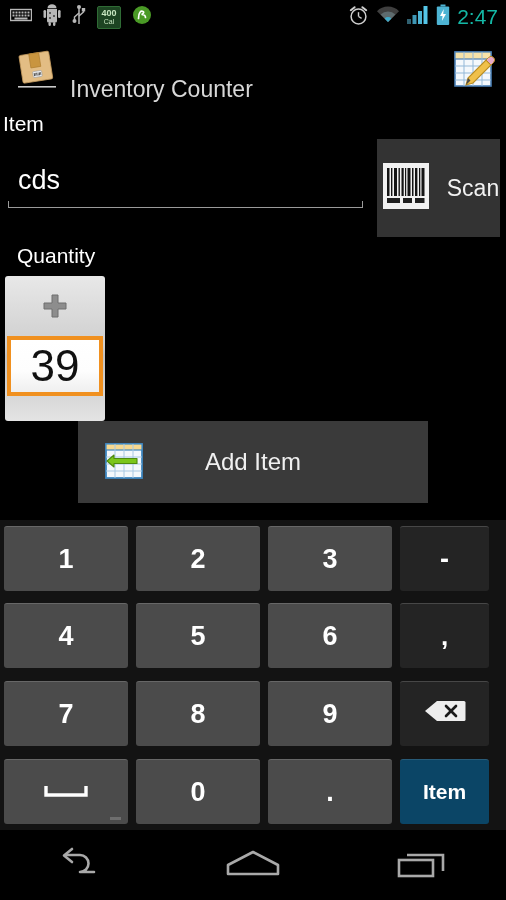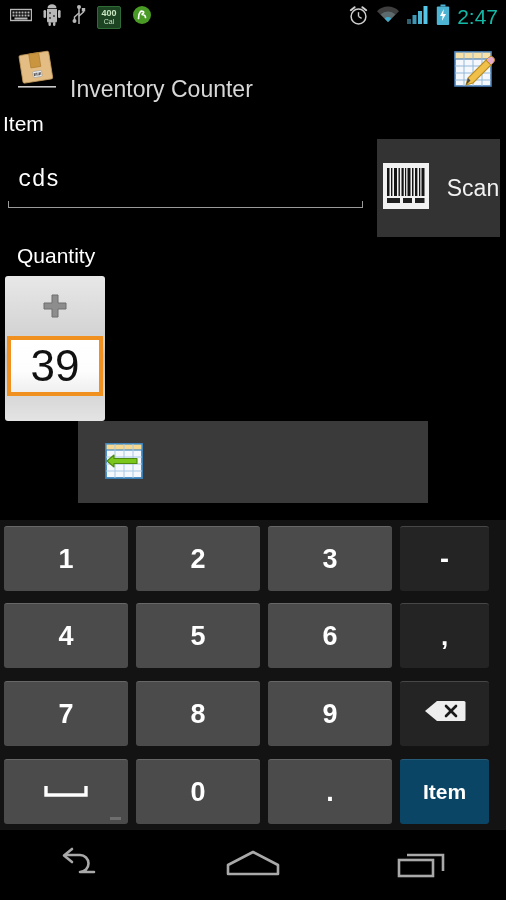--- a/index.html
+++ b/index.html
@@ -117,22 +117,22 @@
     left: 8px; top: 48px;
     width: 355px; height: 58px;
   }
   #item-input {
     width: 100%;
     height: 52px;
     background: transparent;
     border: none;
     outline: none;
     color: #ffffff;
-    font-size: 23px;
-    font-family: Liberation Mono, monospace;
+    font-size: 27px;
+    font-family: Liberation Sans, sans-serif;
     padding: 0 0 0 10px;
     box-sizing: border-box;
   }
   #item-underline {
     position: absolute;
     left: 0; bottom: 4px;
     width: 100%; height: 7px;
     border-bottom: 1.5px solid #9a9a9a;
     border-left: 1.5px solid #9a9a9a;
     border-right: 1.5px solid #9a9a9a;
@@ -493,20 +493,21 @@
             <line x1="11" y1="2" x2="11" y2="36"></line>
             <line x1="20" y1="2" x2="20" y2="36"></line>
             <line x1="29" y1="2" x2="29" y2="36"></line>
             <line x1="2" y1="15" x2="38" y2="15"></line>
             <line x1="2" y1="22" x2="38" y2="22"></line>
             <line x1="2" y1="29" x2="38" y2="29"></line>
           </g>
           <path d="M3 19 L10 13 L10 16.5 L33 16.5 L33 21.5 L10 21.5 L10 25 z" fill="#7bc61a" stroke="#4f8a0e" stroke-width="1.1" stroke-linejoin="round"></path>
         </svg>
       </span>
+      <span id="add-item-label">Add Item</span>
     </div>
   </div>
 
   <div id="keyboard">
 
     <div class="kb-row" id="kb-row-0">
       <div class="key num">1</div>
       <div class="key num">2</div>
       <div class="key num">3</div>
       <div class="key fn">-</div>

